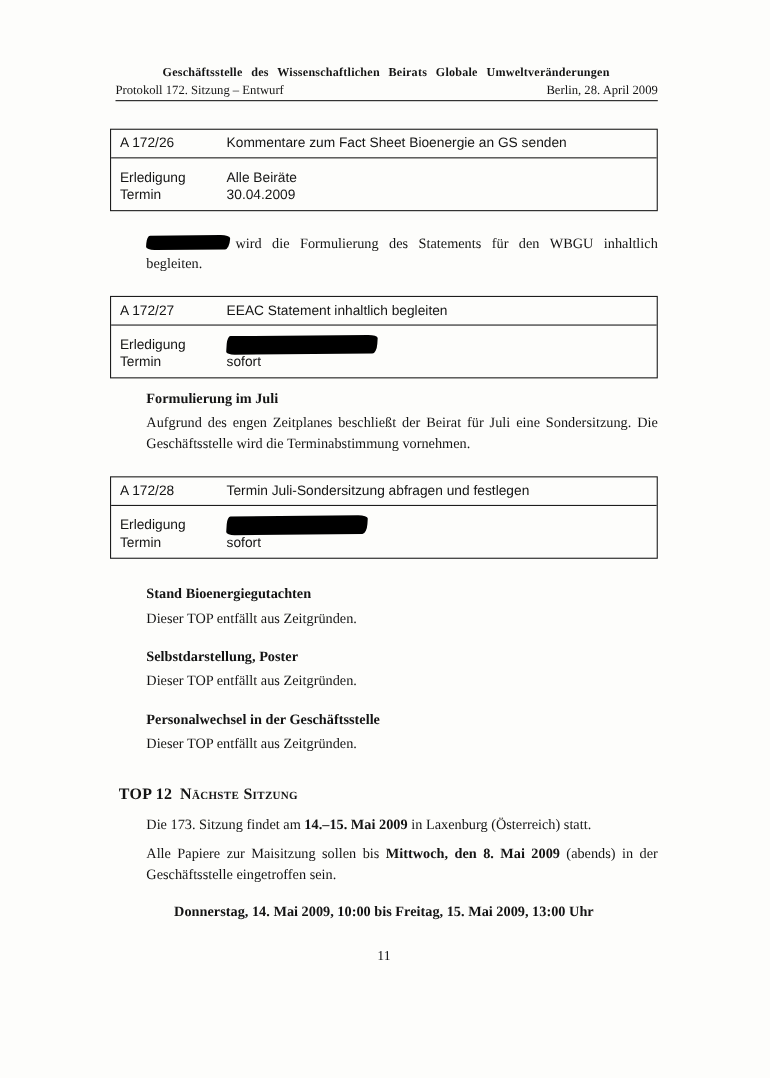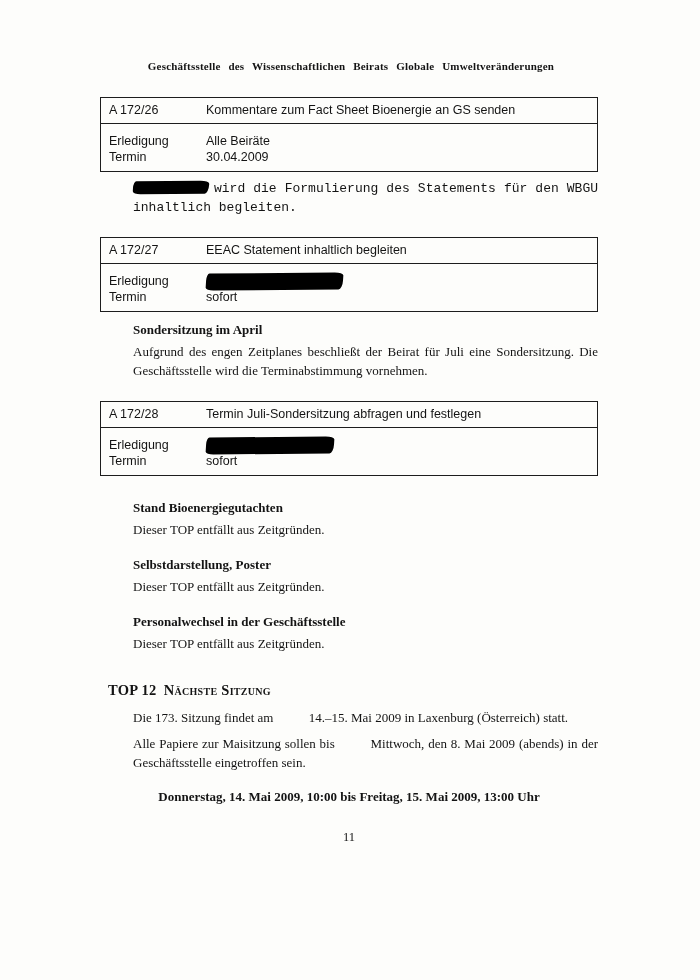--- a/index.html
+++ b/index.html
@@ -47,49 +47,53 @@
   .redaction.field { width:137px; height:17px; margin:-3px 0 -4px 0; }
   .redaction.field.short { width:128px; }
 
   
   .top-heading { font-weight:bold; font-size:14.5px; margin-left:8px; }
   .top-heading .prefix { margin-right:7px; letter-spacing:.3px; }
   .top-heading .title { font-variant:small-caps; letter-spacing:.3px; }
 
   .para { font-size:13px; line-height:1.45; margin-left:33px; width:465px; text-align:justify; }
   .sub-title { font-weight:bold; font-size:13px; margin-left:33px; }
-  .bold { font-weight:normal;margin-left:32px; }
+  .bold { font-weight:bold; }
 
   .schedule { font-weight:bold; font-size:13px; text-align:center; width:498px; }
   .page-number { text-align:center; font-size:12.5px; width:498px; }
 
   
   .mt-box1 { margin-top:25px; }
   .mt-top10 { margin-top:34px; }
-  .mt-p10 { margin-top:8px;font-family:Liberation Mono, monospace; }
+  .mt-p10 { margin-top:20px; }
   .mt-box2 { margin-top:19px; }
   .mt-top11 { margin-top:37px; }
   .mt-sub1t { margin-top:10px; }
   .mt-sub1b { margin-top:5px; }
   .mt-box3 { margin-top:21px; }
   .mt-st0 { margin-top:24px; }
   .mt-stb { margin-top:5px; }
   .mt-st { margin-top:17px; }
   .mt-top12 { margin-top:28px; }
   .mt-p121 { margin-top:10px; }
   .mt-p122 { margin-top:7px; }
   .mt-sched { margin-top:17px; }
   .mt-pagenum { margin-top:25px; }
 </style>
 </head>
 <body>
 
 <div class="page">
 
   <div class="org-line">Geschäftsstelle des Wissenschaftlichen Beirats Globale Umweltveränderungen</div>
+  <div class="doc-line">
+    <span>Protokoll 172. Sitzung – Entwurf</span>
+    <span>Berlin, 28. April 2009</span>
+  </div>
 
   <div class="action-box mt-box1">
     <div class="ab-head">
       <span class="ab-id">A 172/26</span>
       <span class="ab-task">Kommentare zum Fact Sheet Bioenergie an GS senden</span>
     </div>
     <div class="ab-body">
       <div class="ab-row">
         <span class="ab-label">Erledigung</span>
         <span class="ab-value">Alle Beiräte</span>
@@ -115,21 +119,21 @@
         <span class="ab-label">Erledigung</span>
         <span class="redaction field"></span>
       </div>
       <div class="ab-row">
         <span class="ab-label">Termin</span>
         <span class="ab-value">sofort</span>
       </div>
     </div>
   </div>
 
-  <div class="sub-title mt-sub1t">Sondersitzung im April</div>
+  <div class="sub-title mt-sub1t">Formulierung im Juli</div>
   <div class="para mt-sub1b">Aufgrund des engen Zeitplanes beschließt der Beirat für Juli eine Sondersitzung. Die Geschäftsstelle wird die Terminabstimmung vornehmen.</div>
 
   <div class="action-box mt-box3">
     <div class="ab-head">
       <span class="ab-id">A 172/28</span>
       <span class="ab-task">Termin Juli-Sondersitzung abfragen und festlegen</span>
     </div>
     <div class="ab-body">
       <div class="ab-row">
         <span class="ab-label">Erledigung</span>

